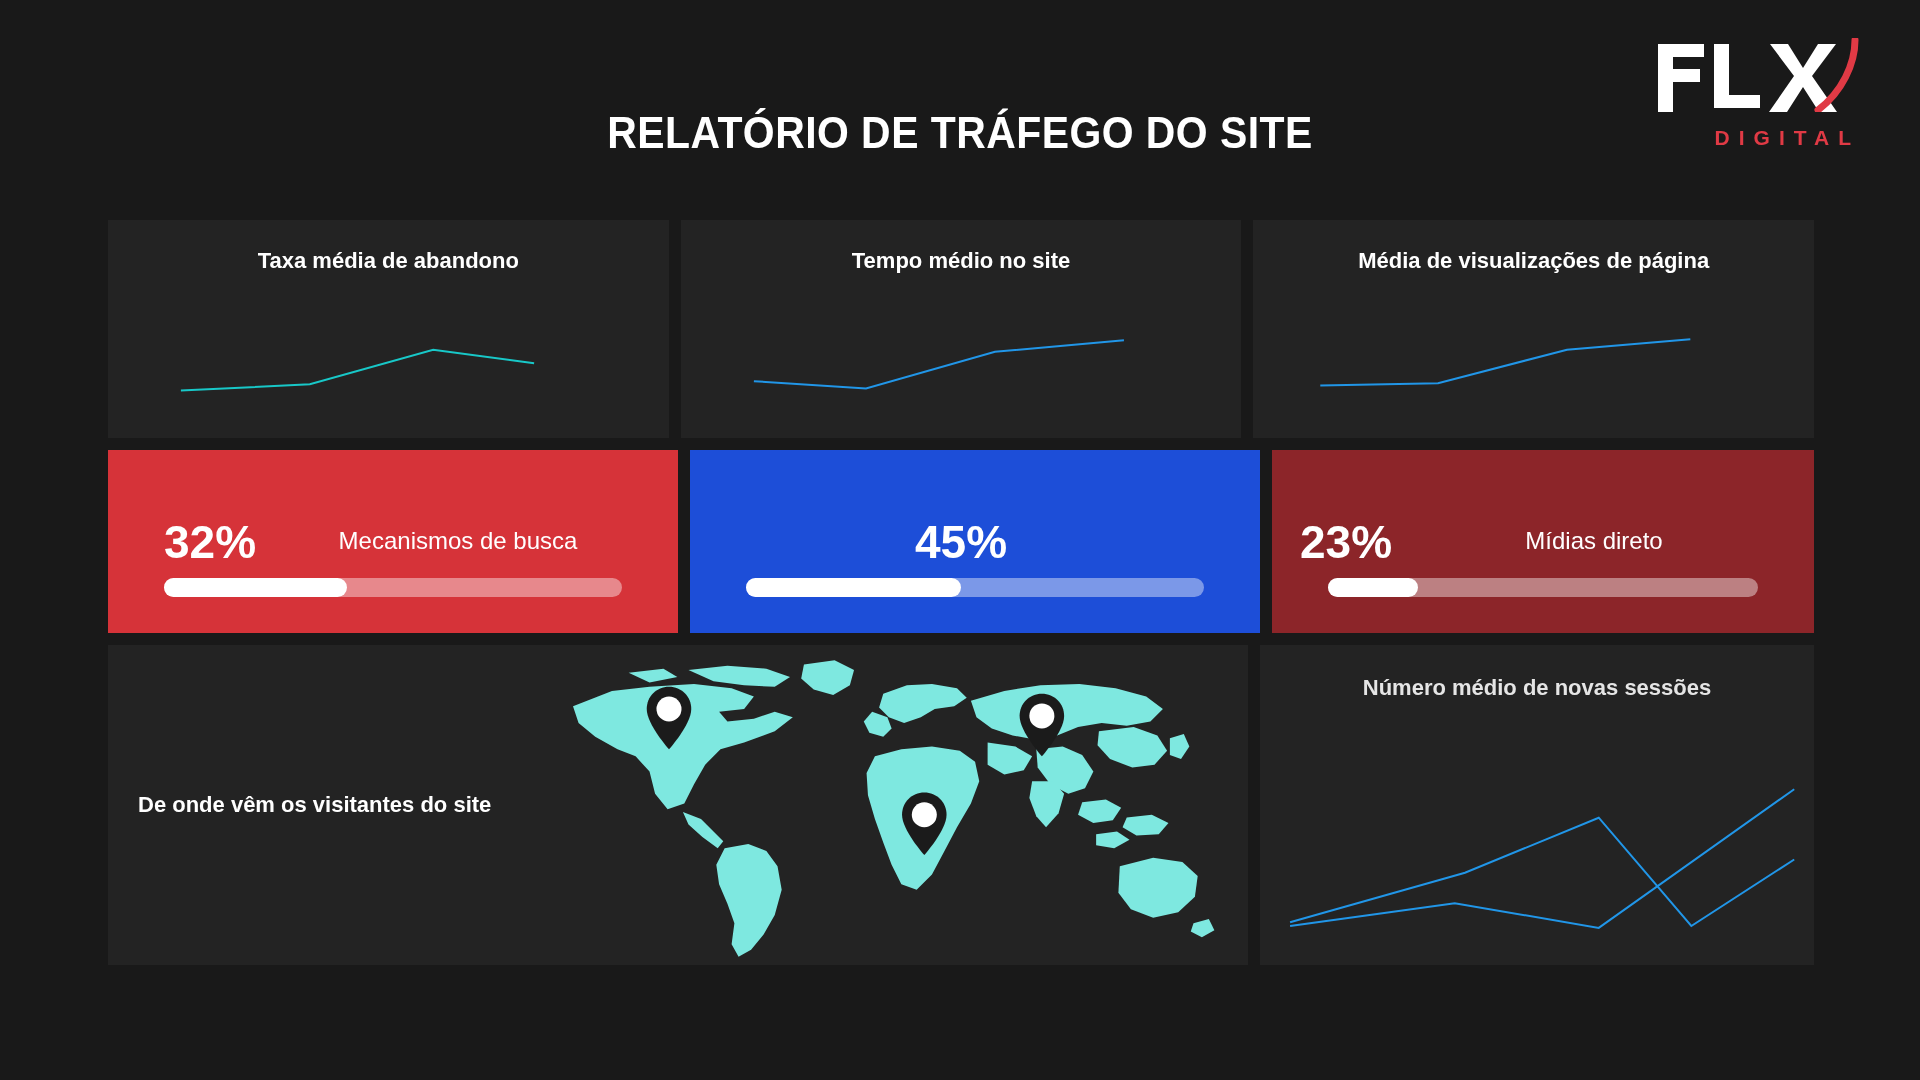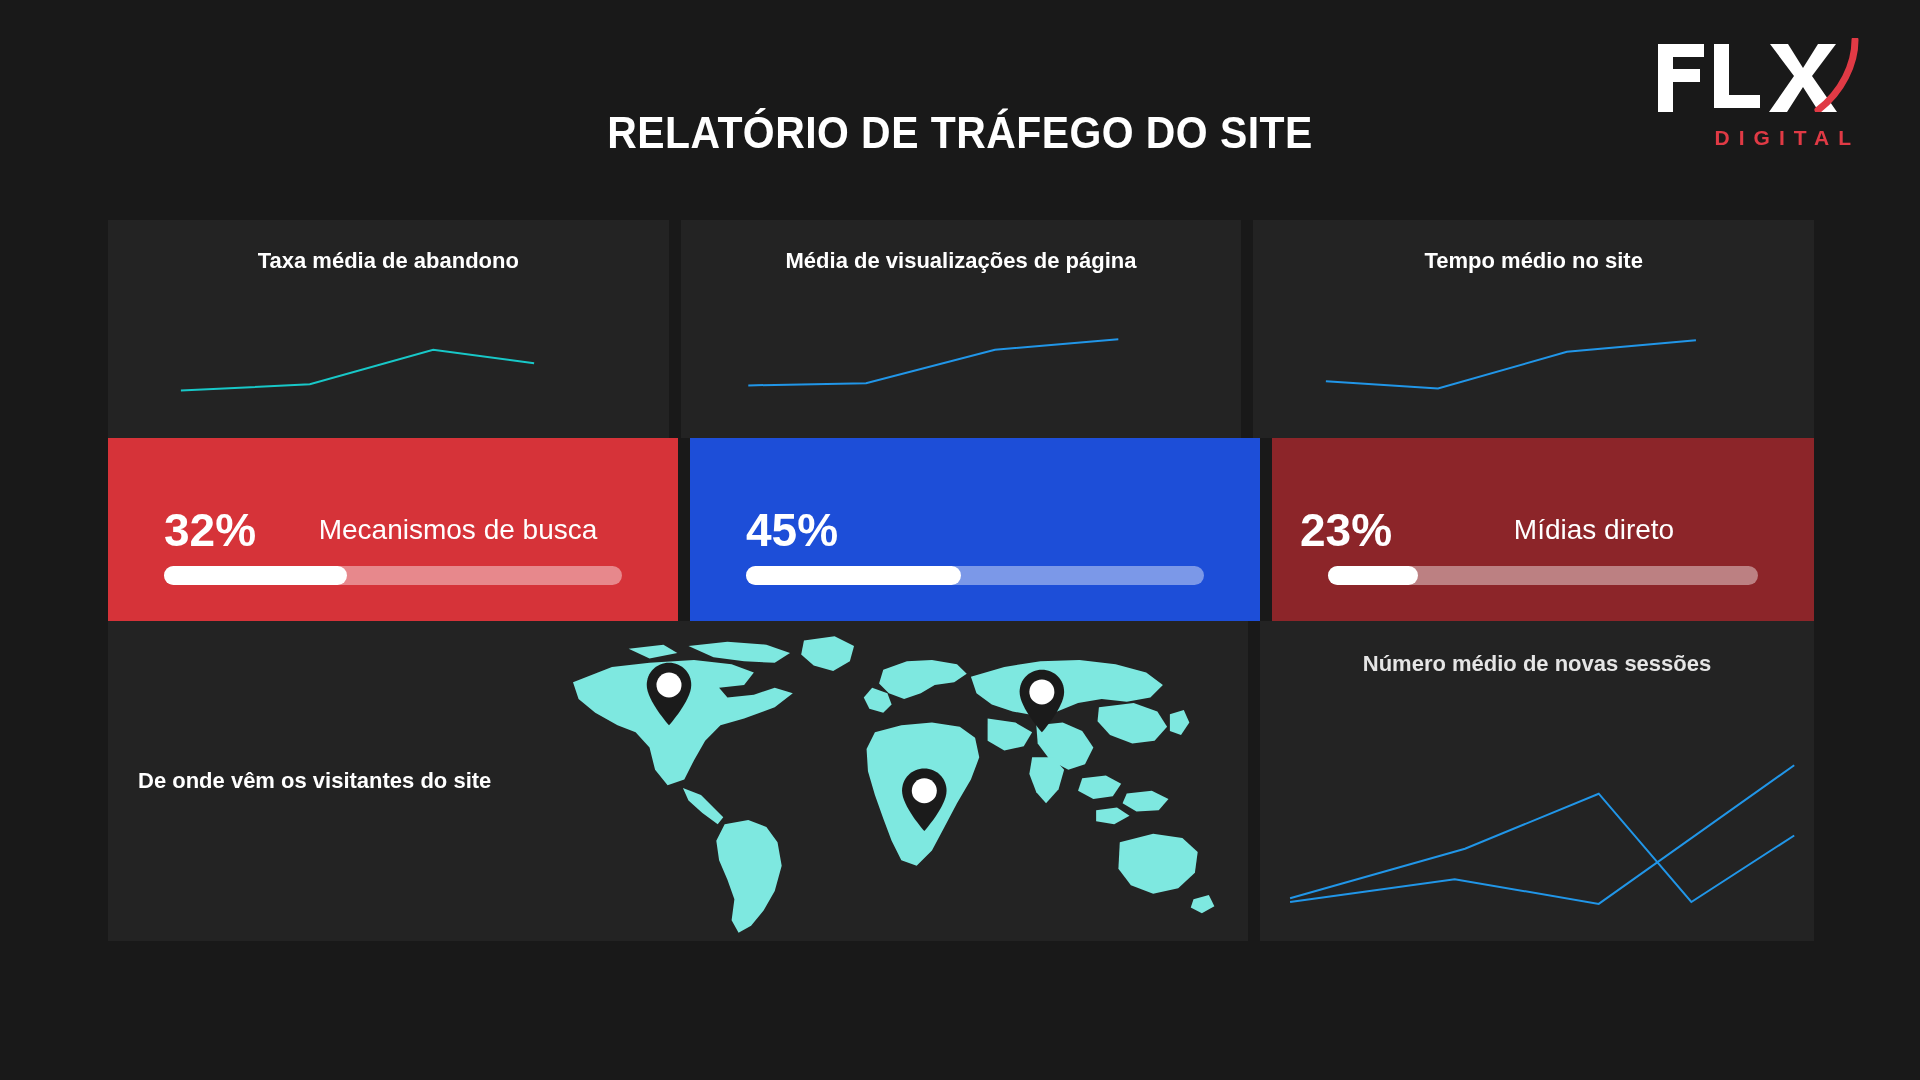--- a/index.html
+++ b/index.html
@@ -26,48 +26,48 @@
     position:absolute; top:108px; left:0; width:1920px;
     text-align:center; color:#FFFFFF;
     font-size:44px; font-weight:700; letter-spacing:.5px;
     transform:scaleX(.93); transform-origin:center;
   }
 
   
   .grid {
     position:absolute; left:108px; top:220px;
     width:1706px;
-    display:flex; flex-direction:column; gap:0;
+    display:flex; flex-direction:column; gap:12px;
   }
   .row { display:flex; gap:12px; }
 
   
   .card-spark {
     flex:1; height:218px; background:#232323;
     position:relative; overflow:hidden;
   }
   .card-spark .card-title {
     position:absolute; top:28px; left:0; width:100%;
     text-align:center; color:#FFFFFF;
     font-size:22px; font-weight:700;
   }
   .card-spark svg { position:absolute; left:0; top:0; width:100%; height:100%; }
 
   
   .card-pct {
     flex:1; height:183px; position:relative;
-    display:flex; align-items:center; padding:0 56px;
+    display:flex; align-items:center; padding:0 56px;justify-content:center;
   }
   .pct-value {
     color:#FFFFFF; font-size:46px; font-weight:700;
     line-height:1; min-width:120px;
   }
   .pct-label {
     flex:1; text-align:center; color:#FFFFFF;
-    font-size:28px; font-weight:400; line-height:1.35;
+    font-size:24px; font-weight:400; line-height:1.35;
     padding-left:10px;
   }
   .bar-track {
     position:absolute; left:56px; right:56px; bottom:36px;
     height:19px; border-radius:10px;
     background:rgba(255,255,255,.42);
   }
   .bar-fill {
     height:100%; border-radius:10px; background:#FFFFFF;
   }
@@ -119,30 +119,30 @@
     <div class="row">
 
       <div class="card-spark">
         <div class="card-title">Taxa média de abandono</div>
         <svg viewBox="0 0 560 218" preserveAspectRatio="none">
           <polyline id="spark0" fill="none" stroke="#18C8C8" stroke-width="2" points="72.8,170.6 201.6,164.3 324.8,129.7 425.6,143.3"></polyline>
         </svg>
       </div>
 
       <div class="card-spark">
+        <div class="card-title">Tempo médio no site</div>
+        <svg viewBox="0 0 560 218" preserveAspectRatio="none">
+          <polyline id="spark2" fill="none" stroke="#2196E8" stroke-width="2" points="72.8,161.2 184.8,168.5 313.6,131.8 442.4,120.2"></polyline>
+        </svg>
+      </div>
+
+      <div class="card-spark">
         <div class="card-title">Média de visualizações de página</div>
         <svg viewBox="0 0 560 218" preserveAspectRatio="none">
           <polyline id="spark1" fill="none" stroke="#2196E8" stroke-width="2" points="67.2,165.4 184.8,163.3 313.6,129.7 436.8,119.2"></polyline>
-        </svg>
-      </div>
-
-      <div class="card-spark">
-        <div class="card-title">Tempo médio no site</div>
-        <svg viewBox="0 0 560 218" preserveAspectRatio="none">
-          <polyline id="spark2" fill="none" stroke="#2196E8" stroke-width="2" points="72.8,161.2 184.8,168.5 313.6,131.8 442.4,120.2"></polyline>
         </svg>
       </div>
     </div>
 
     <div class="row">
 
       <div class="card-pct" id="pct0" style="background: rgb(214, 51, 57);">
         <div class="pct-value">32%</div>
         <div class="pct-label">Mecanismos de busca</div>
         <div class="bar-track" style="background: rgba(255, 255, 255, 0.42);">

